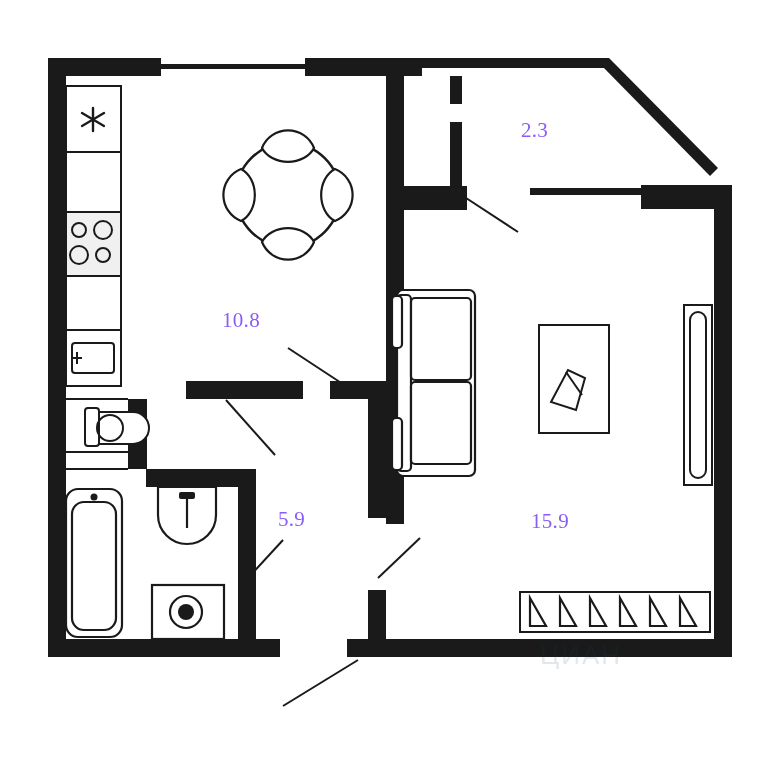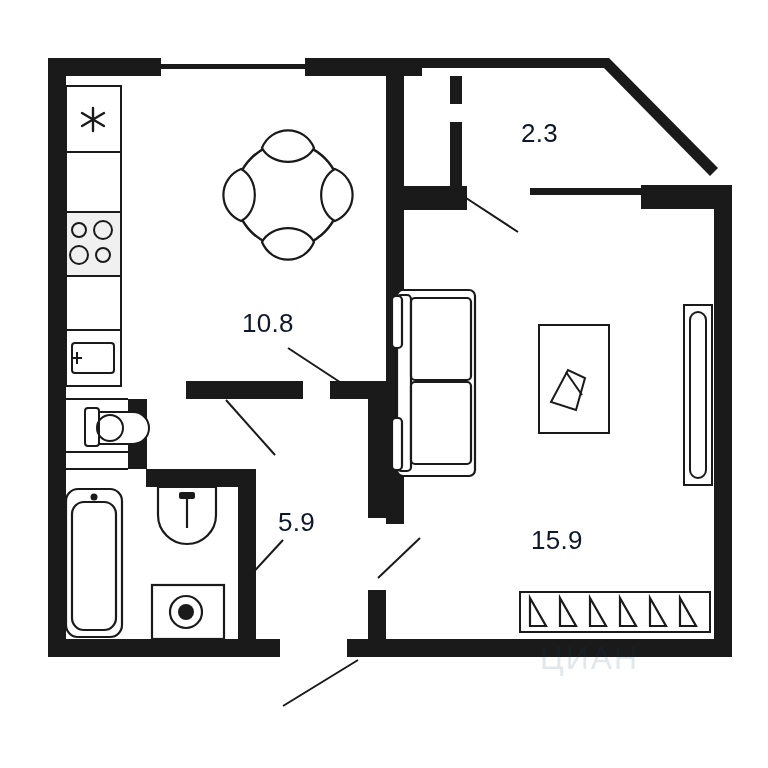--- a/index.html
+++ b/index.html
@@ -16,35 +16,35 @@
   }
   #floorplan {
     position: absolute;
     left: 0;
     top: 0;
     width: 768px;
     height: 768px;
   }
   .area-label {
     position: absolute;
-    font-family: Liberation Sans, sans-serif;
-    font-size: 26px;
-    color: #0f172a;
+    font-family: Liberation Serif, serif;
+    font-size: 21px;
+    color: #8b5cf6;
     letter-spacing: 0.3px;
     white-space: nowrap;
     user-select: none;
   }
   .watermark {
     position: absolute;
     left: 540px;
     top: 640px;
     width: 160px;
     height: 36px;
     opacity: 0.12;
-    font-size: 32px;
+    font-size: 26px;
     letter-spacing: 2px;
     color: #0c4a6e;
     font-family: "Liberation Sans", sans-serif;
     user-select: none;
   }
 </style>
 </head>
 <body>
 
 <svg id="floorplan" viewBox="0 0 768 768" xmlns="http://www.w3.org/2000/svg">
@@ -212,18 +212,18 @@
     <line x1="463" y1="196" x2="518" y2="232"></line>
     <line x1="288" y1="348" x2="355" y2="392"></line>
     <line x1="226" y1="400" x2="275" y2="455"></line>
     <line x1="248" y1="578" x2="283" y2="540"></line>
     <line x1="378" y1="578" x2="420" y2="538"></line>
     <line x1="358" y1="660" x2="283" y2="706"></line>
   </g>
 
 </svg>
 
-<div class="area-label" style="left:222px; top:308px;margin-left:20px;">10.8</div>
+<div class="area-label" style="left:222px; top:308px;">10.8</div>
 <div class="area-label" style="left:521px; top:118px;">2.3</div>
-<div class="area-label" style="left:531px; top:525px;">15.9</div>
+<div class="area-label" style="left:531px; top:509px;">15.9</div>
 <div class="area-label" style="left:278px; top:507px;">5.9</div>
 
 <div class="watermark">ЦИАН</div>
 
 </body></html>

